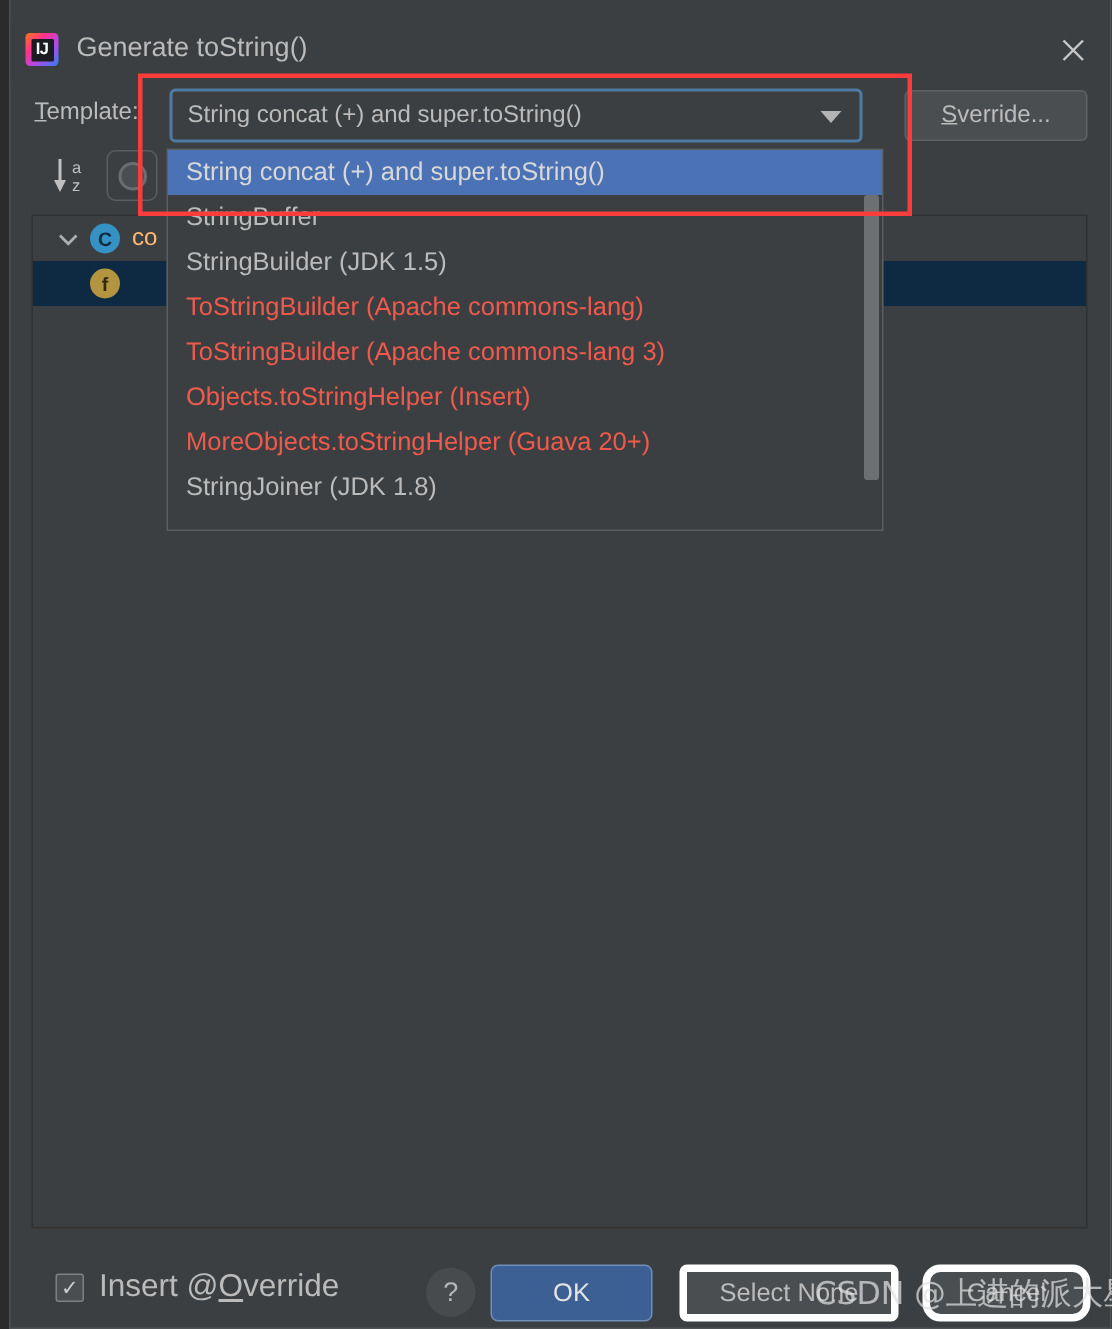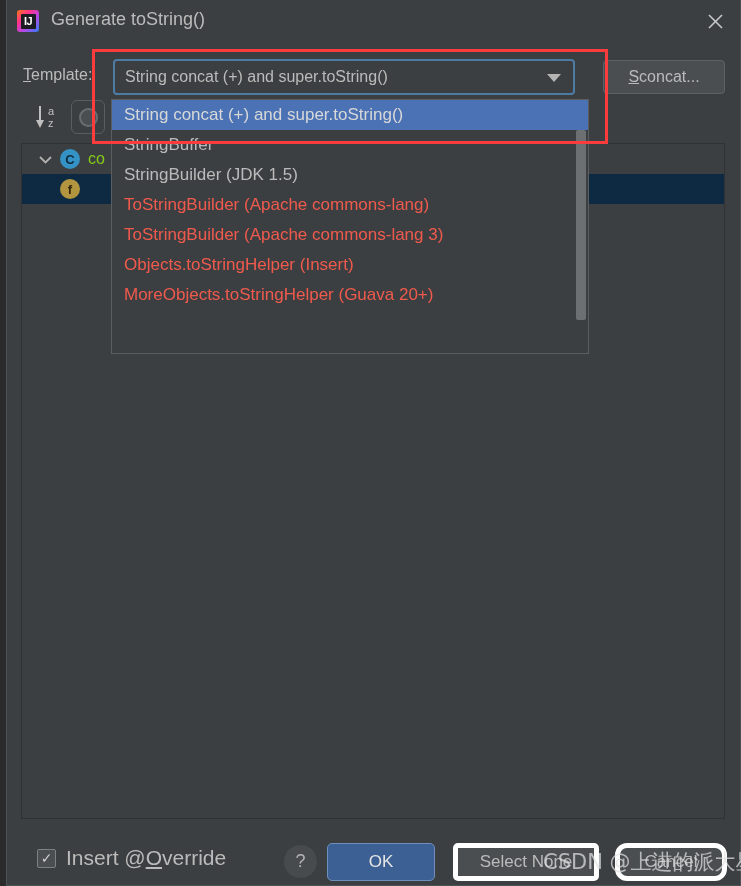--- a/index.html
+++ b/index.html
@@ -23,21 +23,21 @@
     height: 886px;
     background: #3c3f41;
     border: 1px solid #4e5254;
     border-top: none;
     box-sizing: border-box;
   }
 
   
   .titlebar {
     position: absolute;
-    left: 0; top: 0;
+    left: 0; top: 12px;
     width: 100%;
     height: 44px;
     background: #3c3f41;
   }
   .title-icon {
     position: absolute;
     left: 10px; top: 10px;
     width: 22px; height: 22px;
     border-radius: 3px;
     background: linear-gradient(135deg, #f97a12 0%, #ff318c 32%, #b24ae8 62%, #2f7df5 100%);
@@ -189,21 +189,21 @@
     font-weight: bold;
     color: #1f2224;
     margin-left: 4px;
     flex: none;
   }
   .node-icon.class-icon { background: #3592c4; color: #0e2a3c; }
   .node-icon.field-icon { background: #b3943f; color: #33280b; }
   .node-label {
     margin-left: 8px;
     font-size: 16px;
-    color: #84cc16;
+    color: #fdba74;
     white-space: nowrap;
   }
   .row-indent { width: 34px; flex: none; }
 
   
   .dropdown {
     position: absolute;
     left: 104px; top: 99px;
     width: 478px;
     height: 255px;
@@ -345,21 +345,21 @@
   <div class="template-row">
     <div class="template-label"><u>T</u><span>emplate:</span></div>
 
     <div class="combo">
       <div class="combo-value">String concat (+) and super.toString()</div>
       <div class="combo-arrow"></div>
     </div>
 
     <div class="settings-btn">
         <u>S</u>
-        <span>concat...</span>
+        <span>verride...</span>
       </div>
   </div>
 
   <div class="toolbar">
     <div class="sort-icon">
       <svg width="32" height="30" viewBox="0 0 32 30" aria-hidden="true">
         <line x1="7" y1="4" x2="7" y2="24" stroke="#c0c0c0" stroke-width="2"></line>
         <polygon points="3,18 11,18 7,26" fill="#c0c0c0"></polygon>
         <text x="15" y="13" font-family="Liberation Sans, sans-serif" font-size="11" fill="#c0c0c0">a</text>
         <text x="15" y="25" font-family="Liberation Sans, sans-serif" font-size="11" fill="#c0c0c0">z</text>
@@ -388,20 +388,21 @@
   </div>
 
   <div class="dropdown">
     <div class="dd-item selected">String concat (+) and super.toString()</div>
     <div class="dd-item">StringBuffer</div>
     <div class="dd-item">StringBuilder (JDK 1.5)</div>
     <div class="dd-item accent">ToStringBuilder (Apache commons-lang)</div>
     <div class="dd-item accent">ToStringBuilder (Apache commons-lang 3)</div>
     <div class="dd-item accent">Objects.toStringHelper (Insert)</div>
     <div class="dd-item accent">MoreObjects.toStringHelper (Guava 20+)</div>
+    <div class="dd-item">StringJoiner (JDK 1.8)</div>
     <div class="dd-scrollbar"></div>
   </div>
 
   <div class="annot-rect"></div>
 
   <div class="bottom-bar">
     <div class="check-wrap">
       <span class="checkbox">✓</span>
       <span class="check-label"><span>Insert @</span><u>O</u><span>verride</span></span>
     </div>

